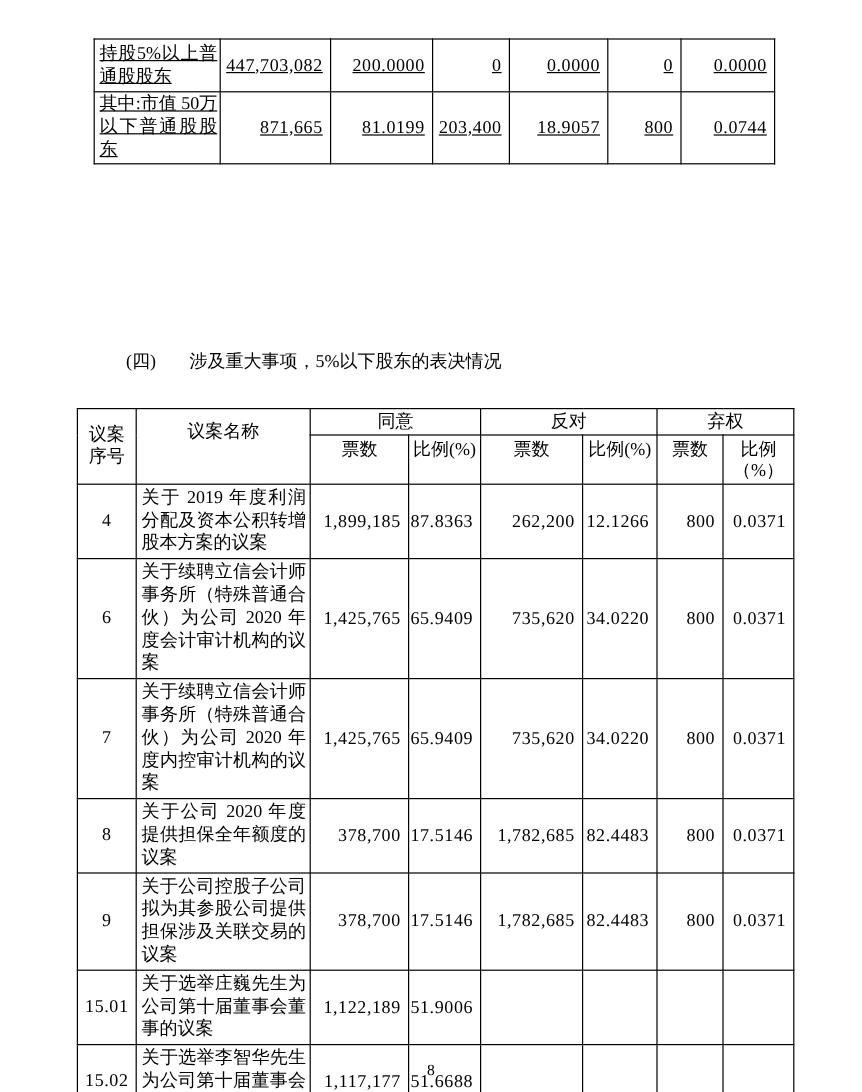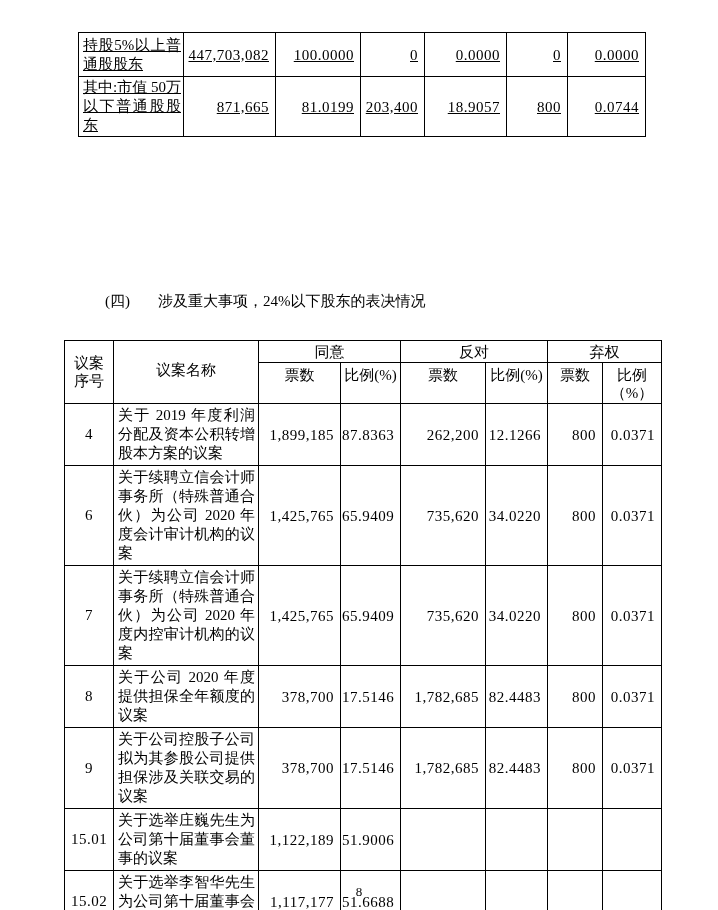--- a/index.html
+++ b/index.html
@@ -67,60 +67,60 @@
       <col style="width:85px">
     <col style="width:64px">
       <col style="width:82px">
       <col style="width:61px">
       <col style="width:78px">
   </colgroup>
   <tbody>
     <tr style="height:44px">
       <td class="lbl">持股5%以上普通股股东</td>
       <td class="num">447,703,082</td>
-      <td class="num">100.0000</td>
+      <td class="num">200.0000</td>
       <td class="num">0</td>
       <td class="num">0.0000</td>
       <td class="num">0</td>
       <td class="num">0.0000</td>
     </tr>
     <tr style="height:55px">
       <td class="lbl">其中:市值 50万以下普通股股东</td>
       <td class="num">871,665</td>
       <td class="num">81.0199</td>
       <td class="num">203,400</td>
       <td class="num">18.9057</td>
       <td class="num">800</td>
       <td class="num">0.0744</td>
     </tr>
   </tbody>
 </table>
 
 <div id="section-heading">
-  <span class="numbering">(四)</span><span>涉及重大事项，24%以下股东的表决情况</span>
+  <span class="numbering">(四)</span><span>涉及重大事项，5%以下股东的表决情况</span>
 </div>
 
 <table class="grid" id="vote-table">
   <colgroup>
     <col style="width:49px">
       <col style="width:145px">
     <col style="width:82px">
       <col style="width:60px">
     <col style="width:85px">
       <col style="width:62px">
     <col style="width:55px">
       <col style="width:59px">
   </colgroup>
   <tbody>
     <tr style="height:22px">
       <th class="grp" rowspan="2">
         <div>议案</div>
         <div>序号</div>
       </th>
-      <th class="grp" rowspan="2" style="vertical-align:top; padding-top:20px;">议案名称</th>
+      <th class="grp" rowspan="2" style="vertical-align:top; padding-top:10px;">议案名称</th>
       <th class="grp" colspan="2">同意</th>
       <th class="grp" colspan="2">反对</th>
       <th class="grp" colspan="2">弃权</th>
     </tr>
     <tr style="height:38px">
       <th class="sub">票数</th>
       <th class="sub">比例(%)</th>
       <th class="sub">票数</th>
       <th class="sub">比例(%)</th>
       <th class="sub">票数</th>

